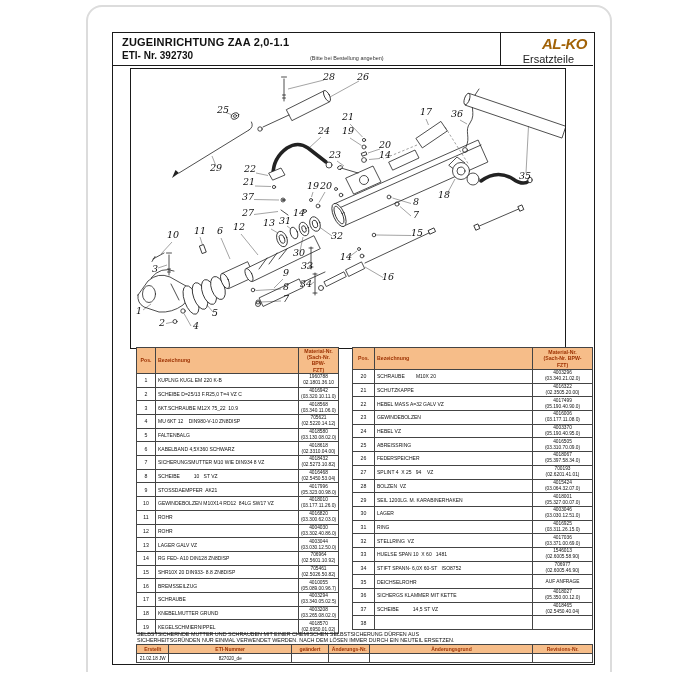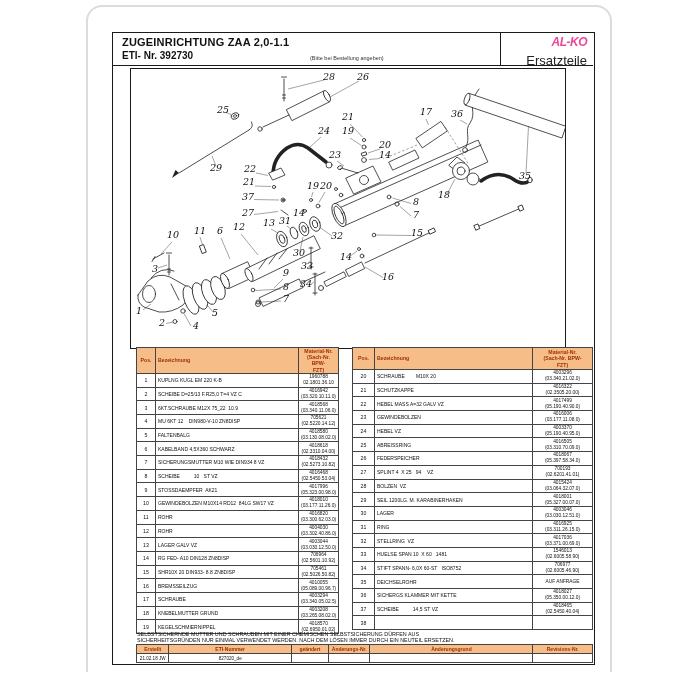--- a/index.html
+++ b/index.html
@@ -7,23 +7,23 @@
           font-family:"Liberation Sans",sans-serif;color:#111}
   .scan{position:absolute;left:86px;top:5px;width:522px;height:686px;
         border:2px solid #dcdcdc;border-radius:16px}
   .frame{position:absolute;left:112px;top:32px;width:481px;height:631px;border:1.5px solid #1a1a1a}
   
   .hdr{position:absolute;left:112px;top:32px;width:481px;height:33px;border-bottom:1.5px solid #1a1a1a}
   .hdr .title{position:absolute;left:10px;top:4px;font-size:11px;font-weight:bold;letter-spacing:.2px}
   .hdr .eti{position:absolute;left:10px;top:18px;font-size:10px;font-weight:bold}
   .hdr .note{position:absolute;left:198px;top:23px;font-size:5.5px;color:#333}
   .logo{position:absolute;right:0;top:0;width:93px;height:33px;border-left:1.5px solid #1a1a1a;box-sizing:border-box}
-  .brand{position:absolute;right:6px;top:3px;font-size:12px;font-weight:bold;font-style:italic;
-         letter-spacing:-.5px;color:#ec4899}
-  .brandsub{position:absolute;right:6px;top:21px;font-size:13px;color:#222}
+  .brand{position:absolute;right:6px;top:3px;font-size:15px;font-weight:bold;font-style:italic;
+         letter-spacing:-.5px;color:#a16207}
+  .brandsub{position:absolute;right:19px;top:21px;font-size:11px;color:#222}
   
   .dbox{position:absolute;left:130px;top:68px;width:434px;height:279px;border:1px solid #1a1a1a;background:#fff}
   .dbox svg{width:100%;height:100%;display:block}
   .ln{stroke:#222;stroke-width:.8;fill:none;stroke-linecap:round;stroke-linejoin:round}
   .fw{fill:#fff}
   .fb{fill:#222;stroke:none}
   .ldr{stroke:#333;stroke-width:.45;fill:none}
   .dsh{stroke:#444;stroke-width:.5;stroke-dasharray:2.5 2;fill:none}
   text.co{font:italic 9.5px "DejaVu Serif",serif;fill:#111;text-anchor:middle}
   

